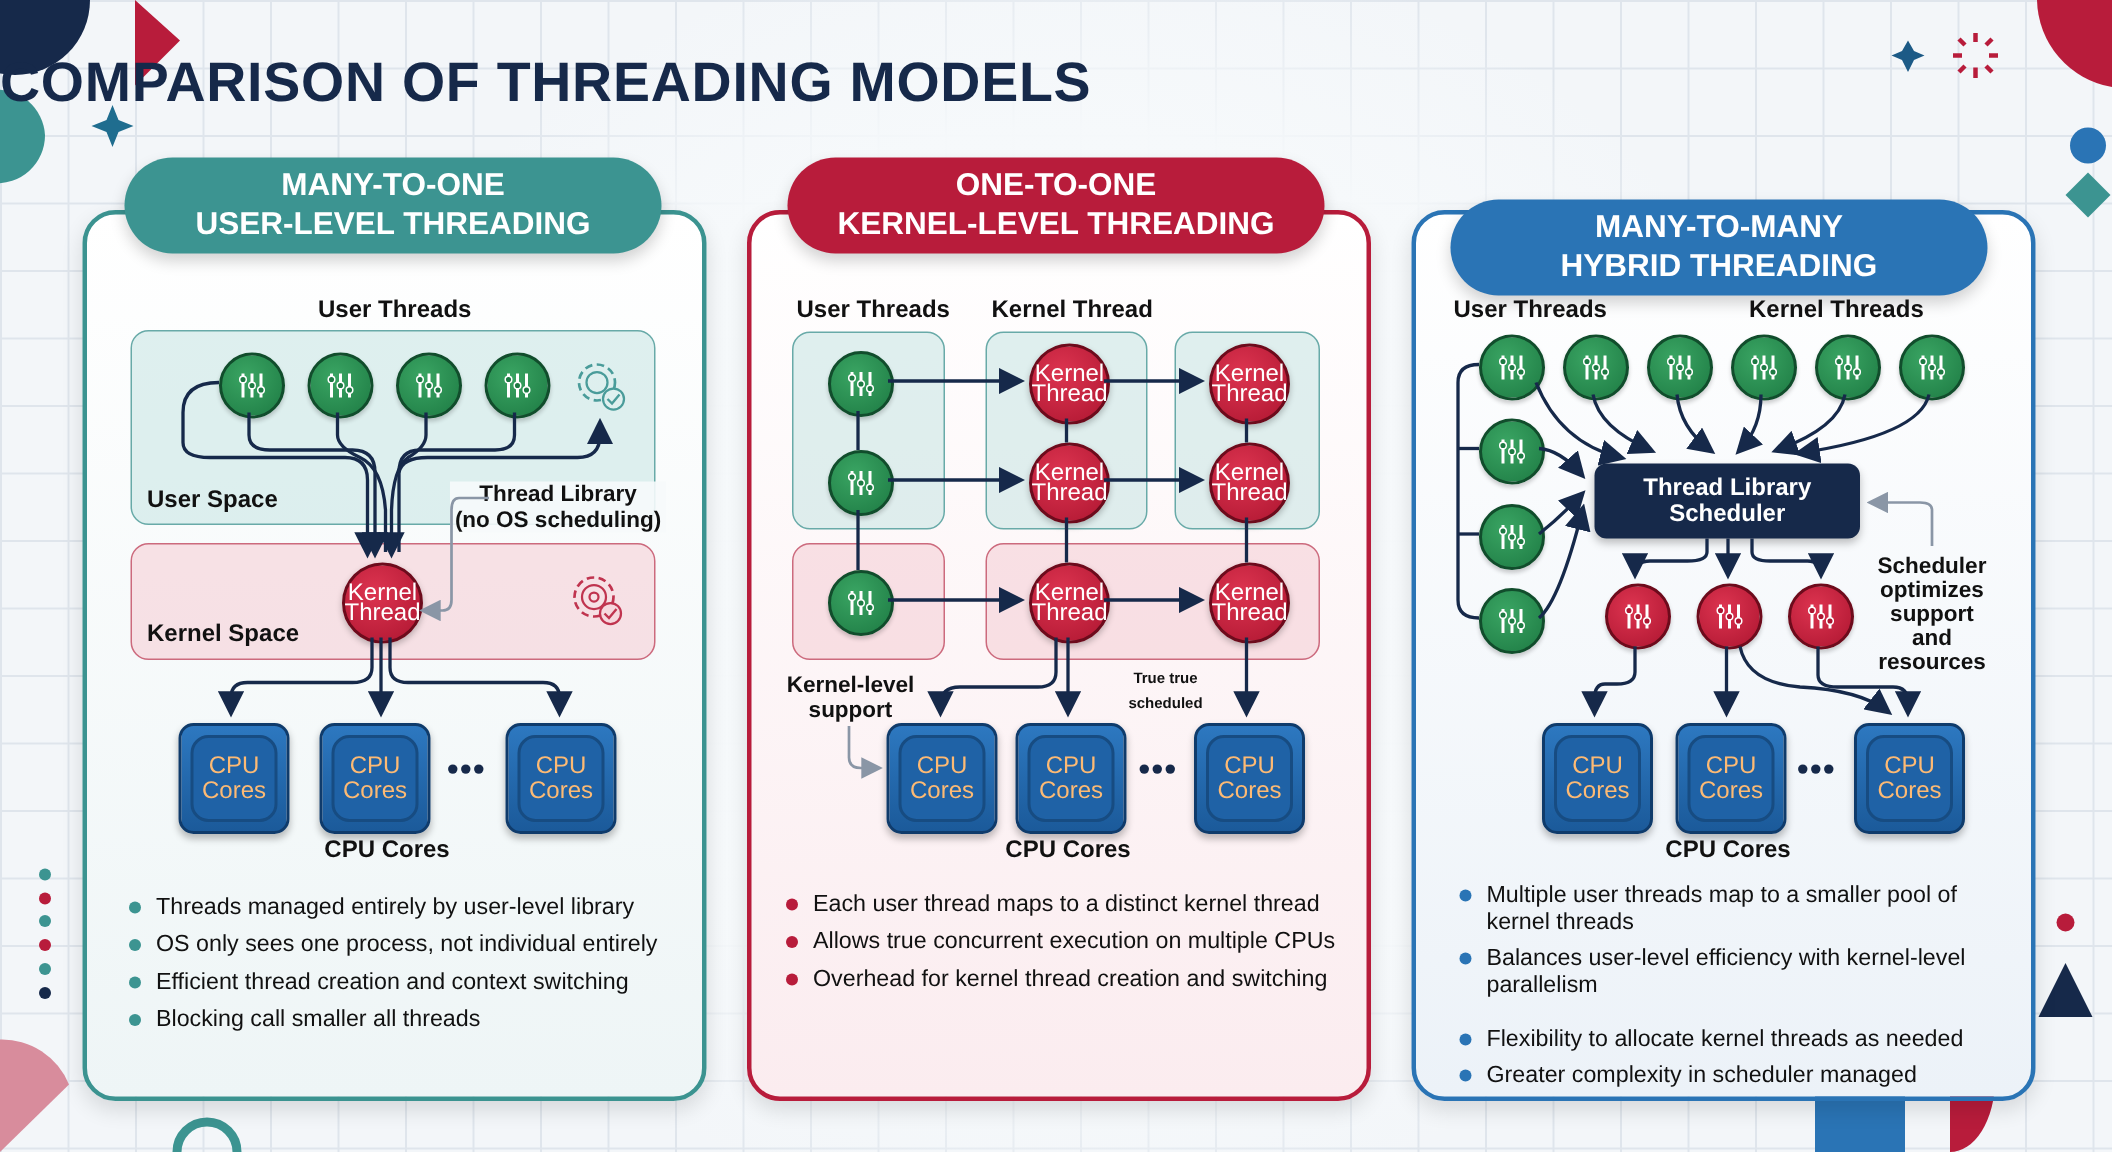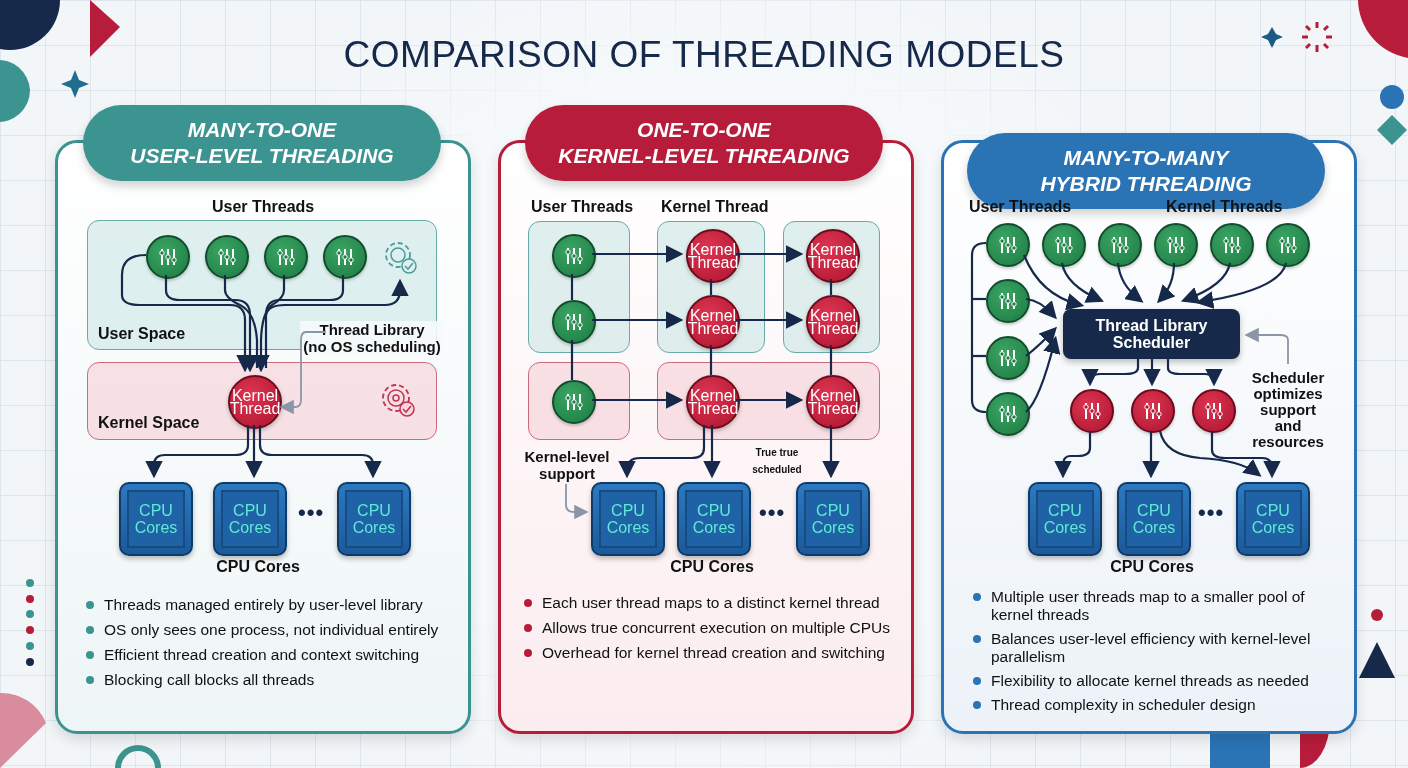--- a/index.html
+++ b/index.html
@@ -6,53 +6,53 @@
   body{width:1408px;height:768px;overflow:hidden;position:relative;
     font-family:"Liberation Sans",sans-serif;
     background-color:#f3f6f9;
     background-image:
       linear-gradient(#dfe5ec 1px, transparent 1px),
       linear-gradient(90deg, #dfe5ec 1px, transparent 1px);
     background-size:45px 45px;}
   .bgfade{position:absolute;left:260px;top:0;width:900px;height:768px;
     background:radial-gradient(ellipse at center, rgba(246,249,251,0.97) 55%, rgba(246,249,251,0) 80%);}
   .deco{position:absolute;}
-  .title{position:absolute;left:0;top:34px;width:1408px;text-align:center;
-    font-size:37px;font-weight:normal;color:#16294a;letter-spacing:0.5px;}
+  .title{position:absolute;left:0;top:34px;width:1408px;
+    font-size:37px;font-weight:bold;color:#16294a;letter-spacing:0.5px;}
   .panel{position:absolute;top:140px;width:410px;height:588px;border-radius:22px;
     border:3px solid;box-shadow:0 6px 14px rgba(0,0,0,0.12);}
   .p1{left:55px;border-color:#3b9390;background:linear-gradient(#ffffff,#eef5f6);}
   .p2{left:498px;border-color:#b81c3b;background:linear-gradient(#ffffff,#fbecef);}
   .p3{left:941px;border-color:#2a74b5;background:linear-gradient(#ffffff,#ecf2f8);}
-  .pill{position:absolute;top:105px;height:76px;border-radius:38px;color:#fff;
+  .pill{position:absolute;top:105px;height:64px;border-radius:38px;color:#fff;
     font-weight:bold;font-size:21px;line-height:26px;text-align:center;
     display:flex;flex-direction:column;justify-content:center;
-    box-shadow:0 5px 10px rgba(0,0,0,0.18);font-style:italic;}
+    box-shadow:0 5px 10px rgba(0,0,0,0.18);}
   .pill1{left:83px;width:358px;background:#3c9491;}
   .pill2{left:525px;width:358px;background:#b81c3b;align-items:center;}
   .pill3{left:967px;width:358px;background:#2a74b5;margin-top:28px;}
   .lbl{position:absolute;font-weight:bold;font-size:16px;color:#111;white-space:nowrap;}
   .lbl-c{text-align:center;}
   .zone{position:absolute;border-radius:12px;border:1.5px solid;}
   .uzone{background:rgba(196,228,226,0.55);border-color:#68aaa8;}
   .kzone{background:rgba(246,210,216,0.65);border-color:#cc6a7d;}
   .thread{position:absolute;width:40px;height:40px;border-radius:50%;
     border:2px solid #114d2c;display:flex;align-items:center;justify-content:center;
     box-shadow:0 2px 3px rgba(0,0,0,0.2);}
   .green{background:radial-gradient(circle at 40% 35%, #3aa563, #1d7a43);}
   .red{background:radial-gradient(circle at 40% 35%, #dd3450, #ad1530);border-color:#6d0b1c;}
   .kthread{position:absolute;width:50px;height:50px;border-radius:50%;
     background:radial-gradient(circle at 40% 35%, #dd3450, #ad1530);border:2px solid #6d0b1c;
     color:#fff;font-size:16px;line-height:13px;text-align:center;display:flex;
     align-items:center;justify-content:center;box-shadow:0 2px 4px rgba(0,0,0,0.25);}
   .cpu{position:absolute;width:70px;height:70px;border-radius:10px;
     background:linear-gradient(#2d78c0,#1b5a9a);border:2px solid #0f3b6b;
     box-shadow:0 3px 5px rgba(0,0,0,0.25);}
-  .cpu .inner{position:absolute;left:6px;top:6px;right:6px;bottom:6px;border-radius:0;
-    border:2px solid #174c82;background:#1f62a6;color:#5eead4;font-size:16px;line-height:17px;
+  .cpu .inner{position:absolute;left:6px;top:6px;right:6px;bottom:6px;border-radius:12px;
+    border:2px solid #174c82;background:#1f62a6;color:#fdba74;font-size:16px;line-height:17px;
     text-align:center;display:flex;align-items:center;justify-content:center;}
   .dots{position:absolute;font-size:22px;font-weight:bold;color:#16294a;letter-spacing:1px;}
   .bullets{position:absolute;list-style:none;margin:0;padding:0;}
   .bullets li{position:relative;padding-left:18px;font-size:15.5px;color:#111;line-height:18px;margin-bottom:7px;}
   .bullets li .dot{position:absolute;left:0;top:5px;width:8px;height:8px;border-radius:50%;}
   .sched{position:absolute;left:1063px;top:309px;width:177px;height:50px;border-radius:8px;
     background:#16294a;color:#fff;font-weight:bold;font-size:16px;line-height:17px;
     text-align:center;display:flex;align-items:center;justify-content:center;
     box-shadow:0 3px 6px rgba(0,0,0,0.25);}
   svg.wires{position:absolute;left:0;top:0;width:1408px;height:768px;pointer-events:none;}
@@ -214,21 +214,21 @@
         <div>Cores</div>
       </div>
     </div>
   </div>
 <div class="lbl lbl-c" style="left:180px;top:558px;width:156px">CPU Cores</div>
 
 <ul class="bullets" style="left:86px;top:596px;width:370px">
   <li><span class="dot" style="background:#3c9491"></span><span>Threads managed entirely by user-level library</span></li>
   <li><span class="dot" style="background:#3c9491"></span><span>OS only sees one process, not individual entirely</span></li>
   <li><span class="dot" style="background:#3c9491"></span><span>Efficient thread creation and context switching</span></li>
-  <li><span class="dot" style="background:#3c9491"></span><span>Blocking call blocks all threads</span></li>
+  <li><span class="dot" style="background:#3c9491"></span><span>Blocking call smaller all threads</span></li>
 </ul>
 
 <div class="panel p2"></div>
 <div class="pill pill2">
   <span>ONE-TO-ONE</span>
   <span>KERNEL-LEVEL THREADING</span>
 </div>
 <div class="lbl" style="left:531px;top:198px">User Threads</div>
 <div class="lbl" style="left:661px;top:198px">Kernel Thread</div>
 
@@ -545,23 +545,23 @@
       <div>
         <div>CPU</div>
         <div>Cores</div>
       </div>
     </div>
   </div>
 <div class="lbl lbl-c" style="left:1074px;top:558px;width:156px">CPU Cores</div>
 
 <ul class="bullets" style="left:973px;top:588px;width:365px">
   <li style="margin-bottom:6px"><span class="dot" style="background:#2a74b5"></span><span>Multiple user threads map to a smaller pool of kernel threads</span></li>
-  <li style="margin-bottom:6px"><span class="dot" style="background:#2a74b5"></span><span>Balances user-level efficiency with kernel-level parallelism</span></li>
+  <li style="margin-bottom:18px"><span class="dot" style="background:#2a74b5"></span><span>Balances user-level efficiency with kernel-level parallelism</span></li>
   <li style="margin-bottom:6px"><span class="dot" style="background:#2a74b5"></span><span>Flexibility to allocate kernel threads as needed</span></li>
-  <li><span class="dot" style="background:#2a74b5"></span><span>Thread complexity in scheduler design</span></li>
+  <li><span class="dot" style="background:#2a74b5"></span><span>Greater complexity in scheduler managed</span></li>
 </ul>
 
 <svg class="wires">
   <defs>
     <marker id="ah" markerWidth="8" markerHeight="8" refX="6" refY="4" orient="auto" markerUnits="strokeWidth">
       <path d="M0,0 L8,4 L0,8 Z" fill="#16294a"></path>
     </marker>
     <marker id="ahg" markerWidth="8" markerHeight="8" refX="6" refY="4" orient="auto" markerUnits="strokeWidth">
       <path d="M0,0 L8,4 L0,8 Z" fill="#8a96a6"></path>
     </marker>

